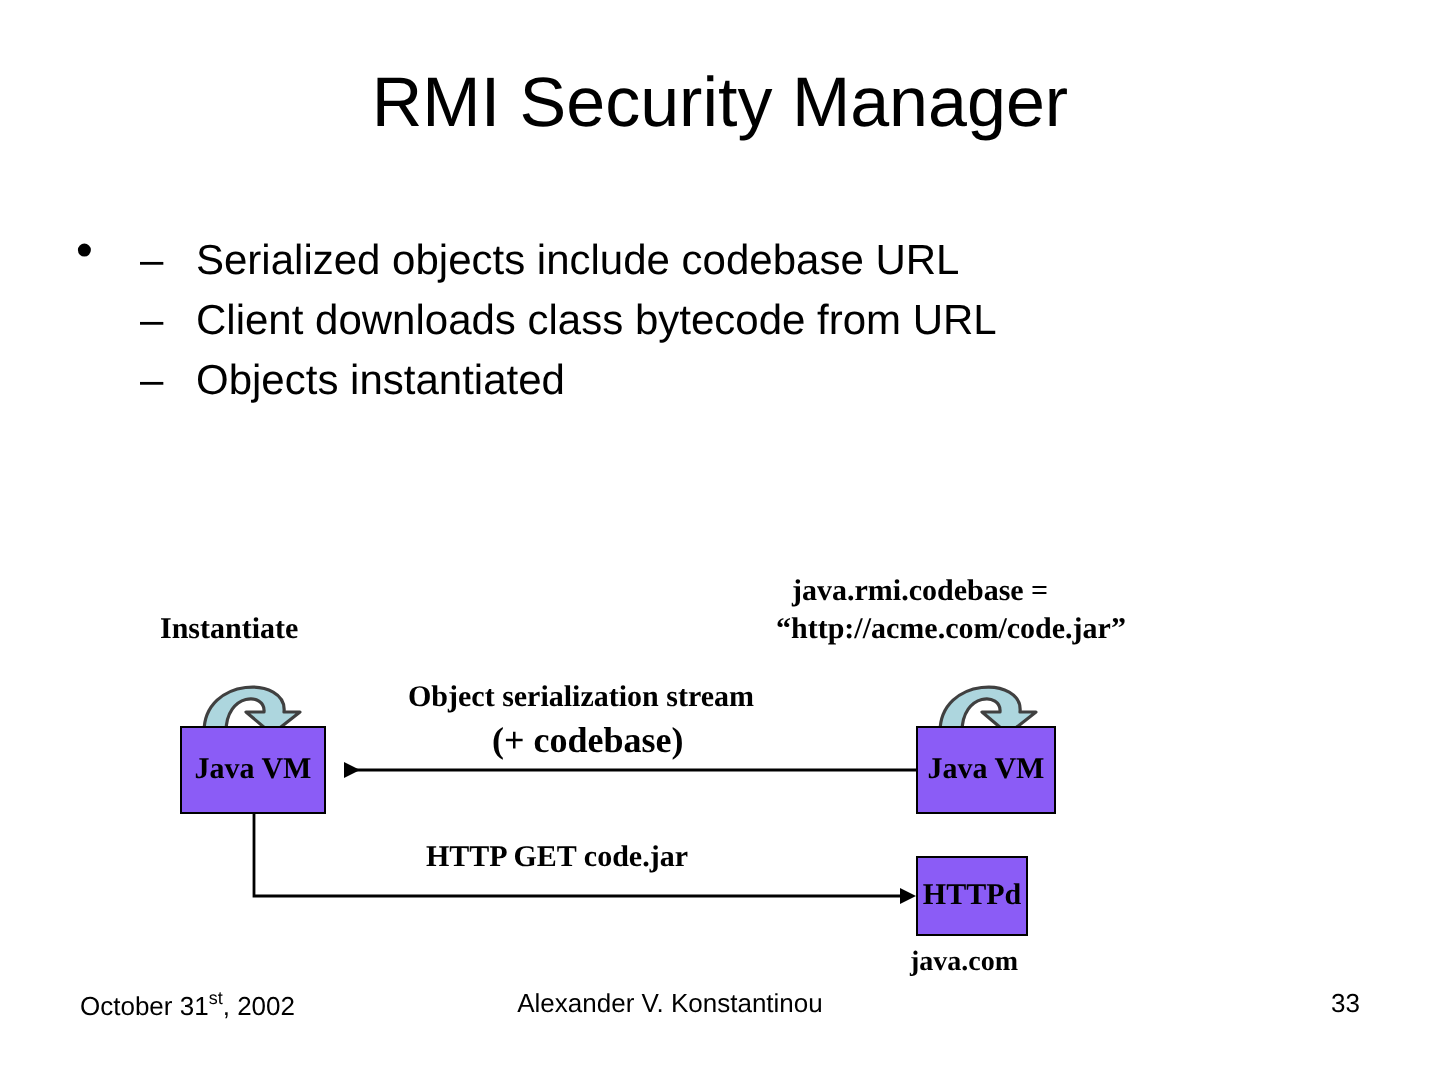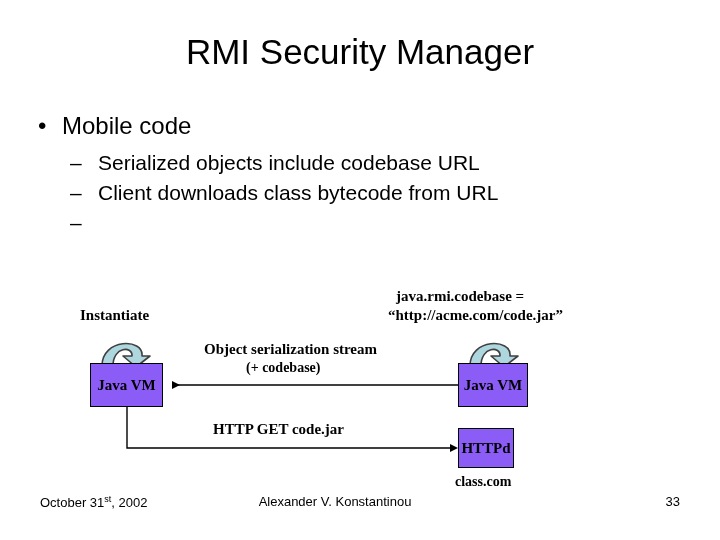--- a/index.html
+++ b/index.html
@@ -154,32 +154,32 @@
 </head>
 <body>
 
 <div id="slide">
 
   <div id="slide-title">RMI Security Manager</div>
 
   <div id="body-list">
     <div class="bullet-l1">
       <span class="marker">•</span>
-      <span>Mobile code</span>
     </div>
     <div class="bullet-l2">
       <span class="marker">–</span>
       <span>Serialized objects include codebase URL</span>
     </div>
     <div class="bullet-l2">
       <span class="marker">–</span>
       <span>Client downloads class bytecode from URL</span>
     </div>
     <div class="bullet-l2">
       <span class="marker">–</span>
+      <span>Objects instantiated</span>
     </div>
   </div>
 
   <div id="diagram">
 
     <svg class="conn-svg" viewBox="0 0 720 540">
       <defs>
         <marker id="arrowL" markerWidth="9" markerHeight="8" refX="8" refY="4" orient="auto" markerUnits="userSpaceOnUse">
           <path d="M8,0 L8,8 L0,4 z" fill="#000000"></path>
         </marker>
@@ -200,25 +200,25 @@
     <svg class="turn-arrow" style="left:466px; top:326px;" width="60" height="42" viewBox="0 0 60 42">
       <path d="M4,40 C4,12 46,12 44,30 L52,30 L38,41 L25,30 L34,30 C35,20 15,20 15,40 z" fill="#ADD6DE" stroke="#404040" stroke-width="1.6" stroke-linejoin="round"></path>
     </svg>
 
     <div class="dlabel" style="left:80px; top:307px; font-size:15px;text-align:center;">Instantiate</div>
 
     <div class="dlabel" style="left:396px; top:288px; font-size:15px;">java.rmi.codebase =</div>
     <div class="dlabel" style="left:204px; top:341px; font-size:15px;">Object serialization stream</div>
 
     <div class="dlabel" style="left:388px; top:307px; font-size:15px;">“http://acme.com/code.jar”</div>
-    <div class="dlabel" style="left:246px; top:360px; font-size:14px;text-align:center;">(+ codebase)</div>
+    <div class="dlabel" style="left:246px; top:360px; font-size:18px;text-align:center;">(+ codebase)</div>
 
     <div class="dlabel" style="left:213px; top:421px; font-size:15px;">HTTP GET code.jar</div>
 
-    <div class="dlabel" style="left:455px; top:474px; font-size:14px;">class.com</div>
+    <div class="dlabel" style="left:455px; top:474px; font-size:14px;">java.com</div>
 
     <div class="node-box" style="left:90px; top:363px; width:73px; height:44px;">Java VM</div>
     <div class="node-box" style="left:458px; top:363px; width:70px; height:44px;">Java VM</div>
     <div class="node-box" style="left:458px; top:428px; width:56px; height:40px;">HTTPd</div>
   </div>
 
   <div id="footer">
     <div id="footer-date"><span>October 31</span><sup>st</sup><span>, 2002</span></div>
     <div id="footer-author">Alexander V. Konstantinou</div>
     <div id="footer-page">33</div>

